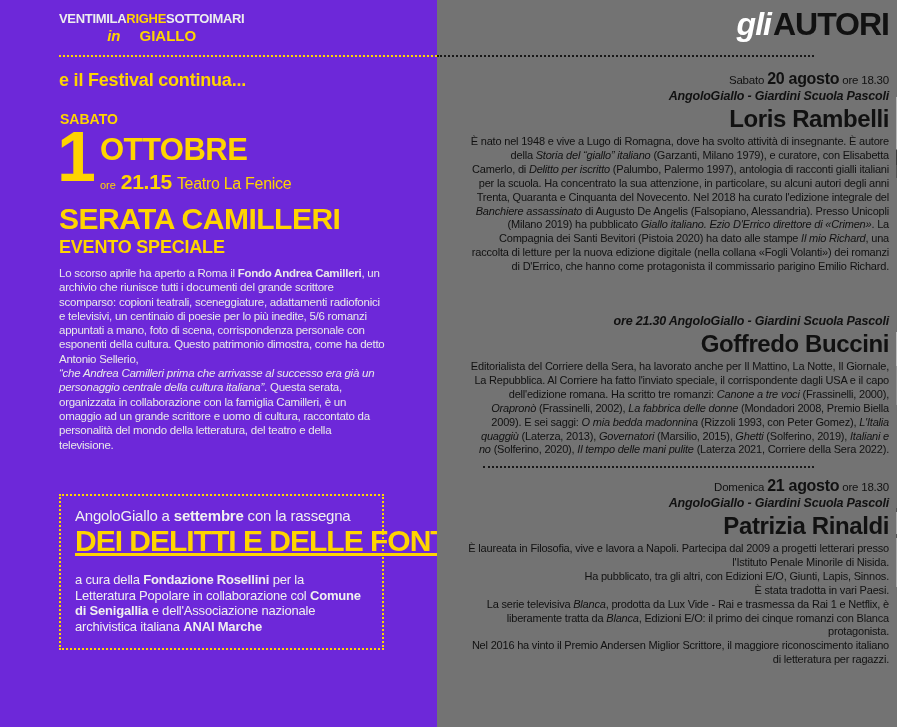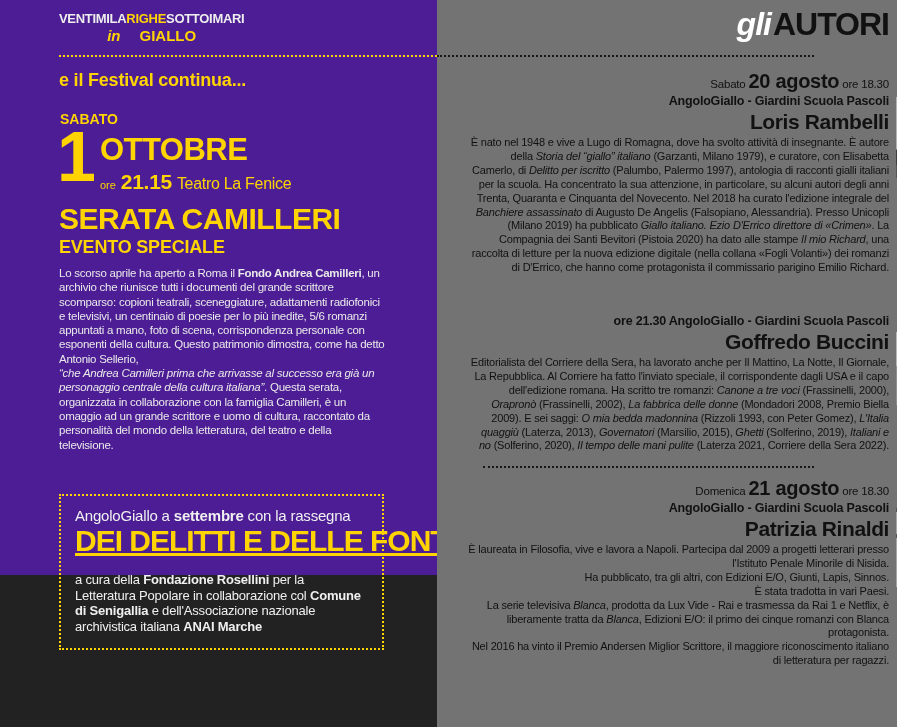--- a/index.html
+++ b/index.html
@@ -1,19 +1,19 @@
 <!DOCTYPE html>
 <html><head>
 <meta charset="utf-8">
 <style>
   html,body{margin:0;padding:0;background:#222;}
   .stage{position:relative;width:897px;height:727px;overflow:hidden;
          font-family:"Liberation Sans","DejaVu Sans",sans-serif;}
   
-  .panel-left{position:absolute;left:0;top:0;width:437px;height:575px;background:#4c1d95;}
+  .panel-left{position:absolute;left:0;top:0;width:437px;height:727px;background:#6d28d9;}
   .panel-right{position:absolute;left:437px;top:0;width:536px;height:727px;background:#737373;}
   
   .dots{position:absolute;height:0;border-top:2px dotted #ffd400;}
   .dots-top-left{left:59px;top:55px;width:378px;}
   .dots-top-right{left:437px;top:55px;width:377px;border-top-color:#181818;}
   .dots-sep{position:absolute;left:46px;top:466px;width:331px;border-top:2px dotted #181818;}
   
   .logo{position:absolute;left:59px;top:12px;text-align:center;line-height:1.15;}
   .logo-l1{font-size:13px;font-weight:bold;letter-spacing:-0.3px;color:#ededed;}
   .logo-l1 .yel{color:#ffd400;}
@@ -36,23 +36,23 @@
               border:2px dotted #ffd400;padding:11px 14px 14px;}
   .box-intro{font-size:15px;color:#f0f0f0;letter-spacing:-0.2px;}
   .box-title{font-size:30px;font-weight:bold;color:#ffd400;margin-top:0;letter-spacing:-1px;white-space:nowrap;text-decoration:underline;}
   .box-credits{font-size:13px;line-height:15.5px;color:#f0f0f0;margin-top:14px;letter-spacing:-0.2px;}
   
   .autori{position:absolute;top:6px;right:84px;font-size:32px;font-weight:bold;color:#111;letter-spacing:-1px;}
   .autori .gli{color:#fff;font-style:italic;margin-right:2px;}
   .section{position:absolute;left:30px;right:84px;text-align:right;color:#111;}
   .sec-a{top:70px;} .sec-b{top:313px;} .sec-c{top:477px;}
   .meta-line{font-size:11.5px;letter-spacing:-0.2px;}
-  .meta-line .big{font-size:20px;font-weight:bold;letter-spacing:-0.3px;}
-  .venue-line{font-size:12.5px;font-weight:bold;margin-top:1px;letter-spacing:-0.2px;}
-  .author-name{font-size:21px;font-weight:bold;margin-top:2px;letter-spacing:-0.4px;}
+  .meta-line .big{font-size:16px;font-weight:bold;letter-spacing:-0.3px;}
+  .venue-line{font-size:12.5px;font-weight:bold;margin-top:1px;letter-spacing:-0.2px;font-style:italic;}
+  .author-name{font-size:24px;font-weight:bold;margin-top:2px;letter-spacing:-0.4px;}
   .bio{margin-top:2px;font-size:11px;line-height:13.9px;letter-spacing:-0.2px;}
   .seg-b{font-weight:bold;} .seg-i{font-style:italic;}
   .photo{position:absolute;right:4px;width:73px;overflow:hidden;}
   .photo-a{top:97px;height:81px;} .photo-b{top:332px;height:73px;} .photo-c{top:508px;height:79px;}
   .photo svg{display:block;}
 </style>
 </head>
 <body>
 
 <div class="stage">

